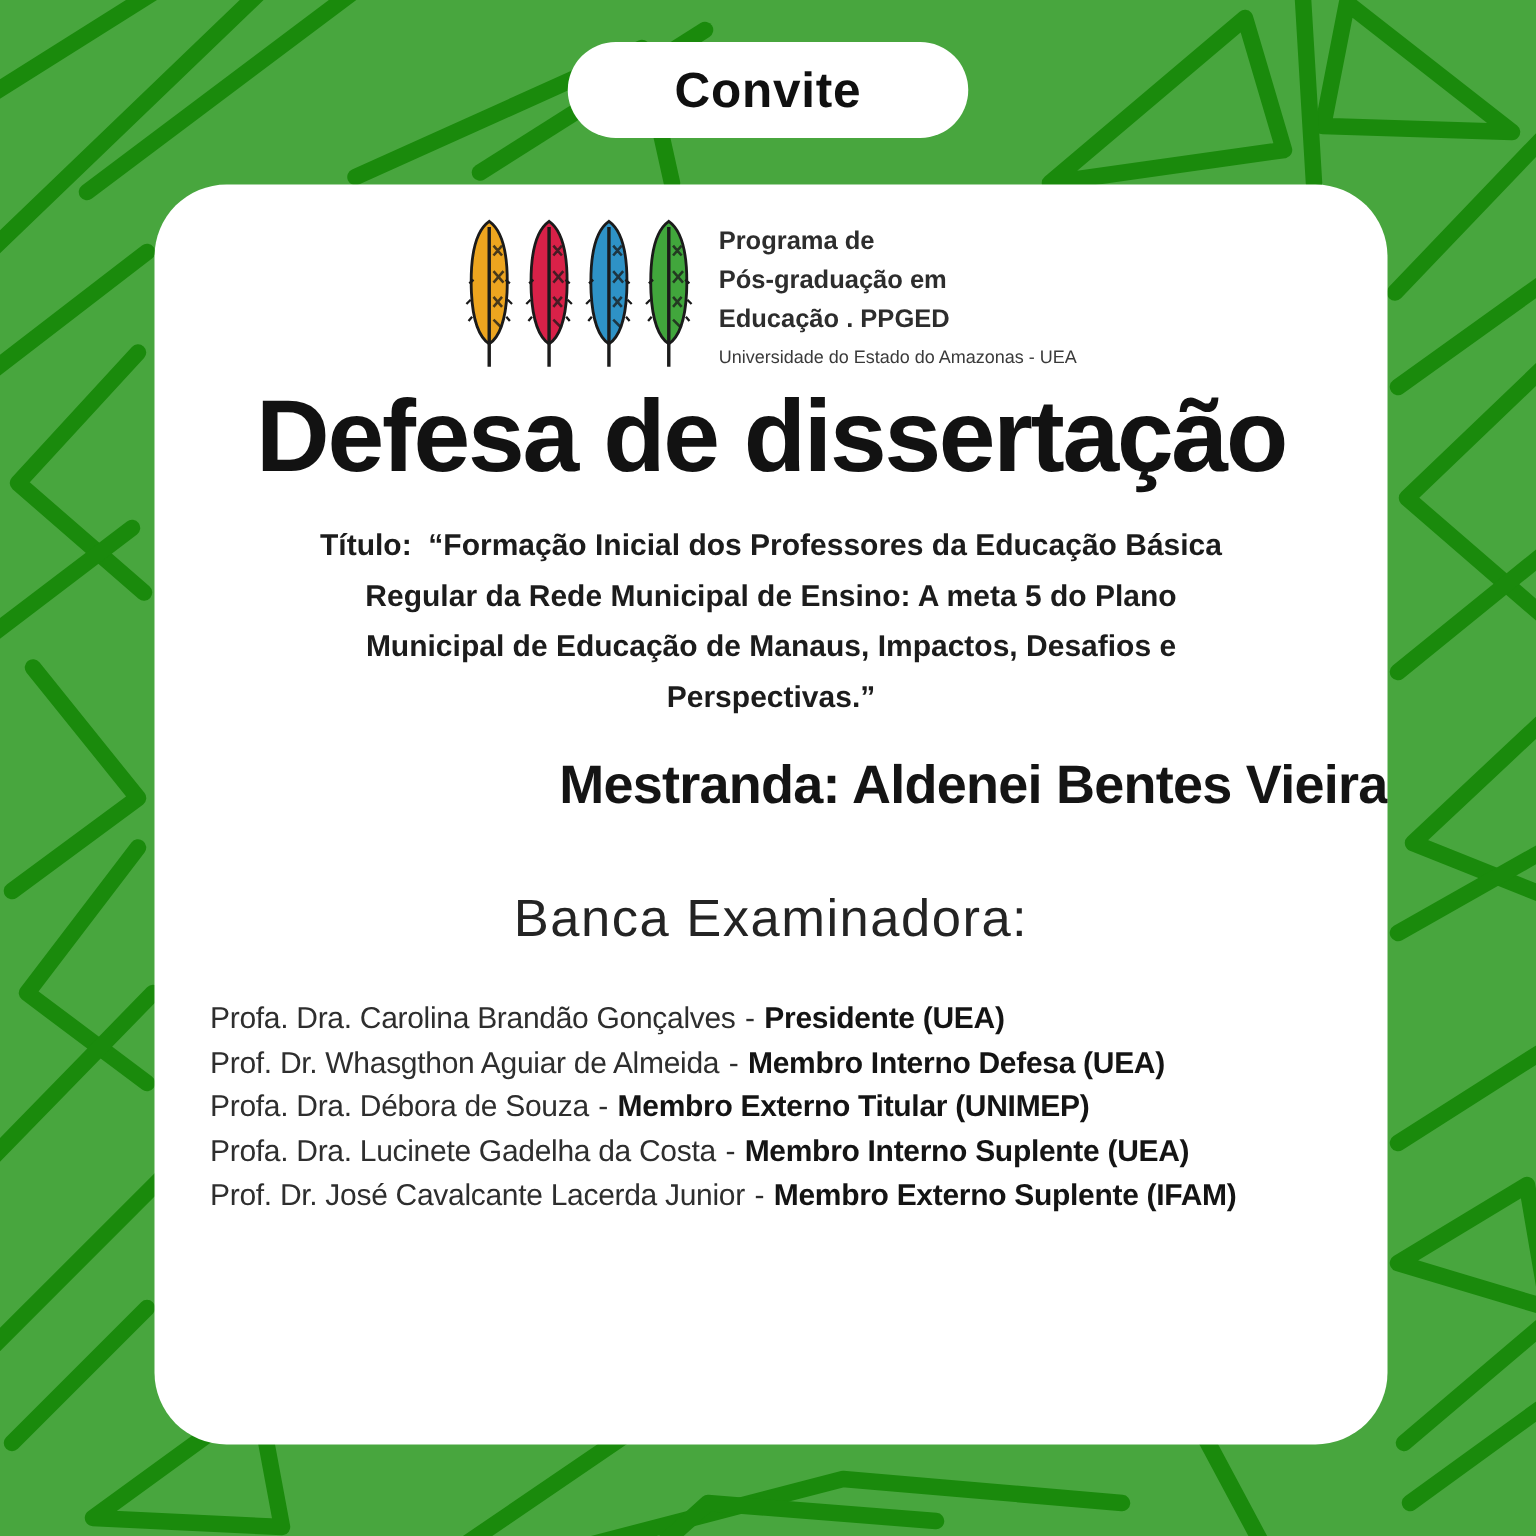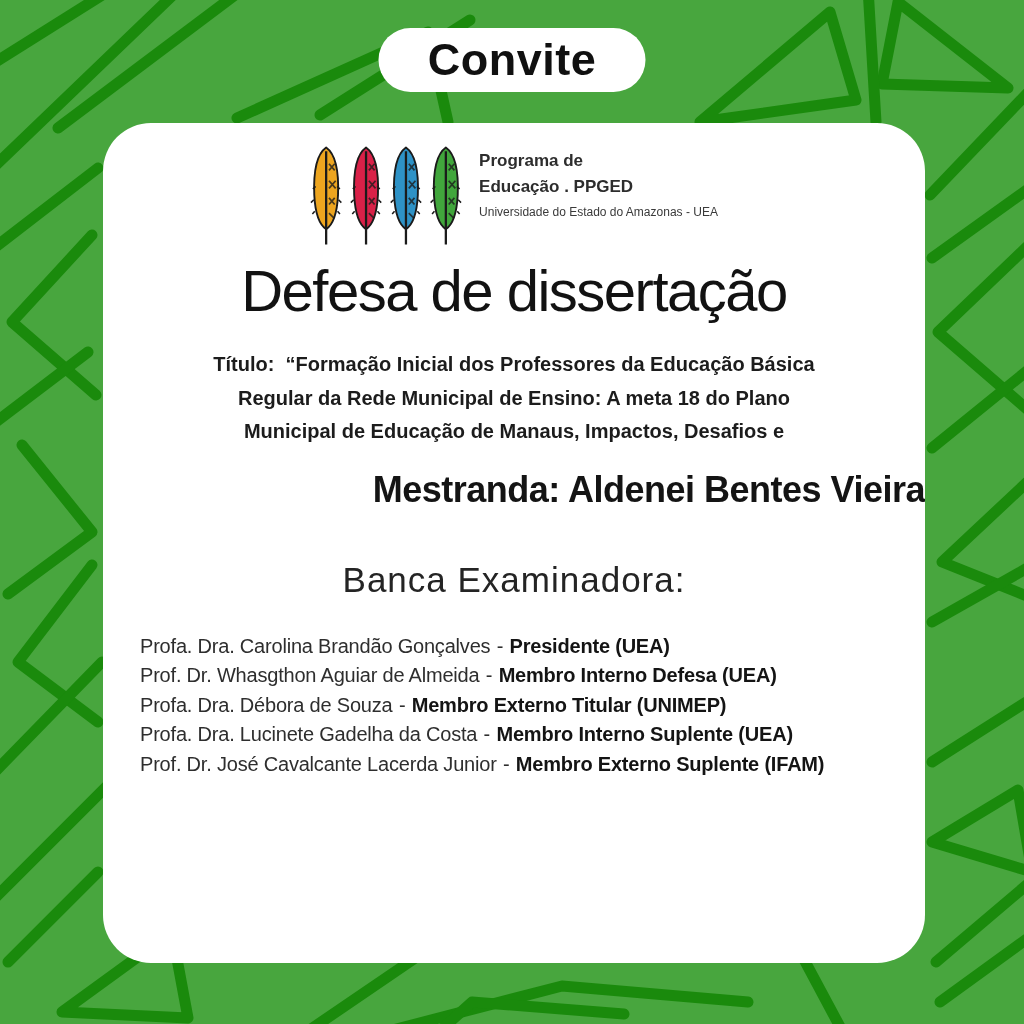--- a/index.html
+++ b/index.html
@@ -16,35 +16,35 @@
     color:var(--ink);
   }
   .stage{position:relative;width:1024px;height:1024px;overflow:hidden;background:var(--bg);}
   .doodle{position:absolute;inset:0;width:1024px;height:1024px;}
   .doodle path{stroke:var(--pattern);stroke-width:11;fill:none;stroke-linecap:round;stroke-linejoin:round;}
 
   .badge{
     position:absolute;top:28px;left:50%;transform:translateX(-50%);
     width:267px;height:64px;background:var(--card);border-radius:34px;
     display:flex;align-items:center;justify-content:center;
-    font-size:45px;font-weight:700;letter-spacing:0.5px;color:#101010;
+    font-size:33px;font-weight:700;letter-spacing:0.5px;color:#101010;
   }
 
   .card{
     position:absolute;left:103px;top:123px;width:822px;height:840px;
     background:var(--card);border-radius:48px;text-align:center;overflow:hidden;
   }
 
   .logo-row{margin-top:20px;display:flex;justify-content:center;align-items:flex-start;gap:17px;height:106px;}
   .feathers{width:152px;height:106px;flex:0 0 auto;}
   .logo-text{text-align:left;padding-top:5px;}
   .program-line{font-size:17px;line-height:26px;font-weight:700;color:#2d2d2d;white-space:pre;}
   .university{font-size:12px;line-height:14px;color:#3a3a3a;margin-top:5px;white-space:pre;}
 
-  .heading{margin-top:10px;font-size:58px;line-height:64px;font-weight:400;color:#121212;letter-spacing:-1.5px;}
+  .heading{margin-top:10px;font-size:68px;line-height:64px;font-weight:700;color:#121212;letter-spacing:-1.5px;}
 
   .thesis{margin-top:25px;font-size:20px;line-height:33.5px;font-weight:700;color:#1c1c1c;}
   .thesis-line{white-space:pre;}
 
   .student{margin-top:23px;font-size:36px;line-height:36px;font-weight:700;color:#141414;letter-spacing:-0.5px;text-align:right;}
 
   .banca-heading{margin-top:51px;font-size:35px;line-height:42px;font-weight:400;color:#242424;letter-spacing:1px;}
 
   .committee{margin-top:31px;text-align:left;padding-left:37px;}
   .member{font-size:20px;line-height:29.5px;color:#2e2e2e;font-weight:400;letter-spacing:-0.2px;white-space:pre;}
@@ -120,33 +120,35 @@
             <use href="#feather-shape"></use>
           </g>
         <g transform="translate(126,0)" style="color: rgb(65, 166, 60);">
             <use href="#feather-shape"></use>
           </g>
       </svg>
       <div class="logo-text">
         <div class="program-name">
 
         <div class="program-line">Programa de</div>
+            <div class="program-line">Pós-graduação em</div>
             <div class="program-line">Educação . PPGED</div>
           </div>
         <div class="university">Universidade do Estado do Amazonas - UEA</div>
       </div>
     </div>
 
     <h1 class="heading">Defesa de dissertação</h1>
 
     <div class="thesis">
 
     <div class="thesis-line">Título:  “Formação Inicial dos Professores da Educação Básica</div>
-        <div class="thesis-line">Regular da Rede Municipal de Ensino: A meta 18 do Plano</div>
+        <div class="thesis-line">Regular da Rede Municipal de Ensino: A meta 5 do Plano</div>
         <div class="thesis-line">Municipal de Educação de Manaus, Impactos, Desafios e</div>
+        <div class="thesis-line">Perspectivas.”</div>
       </div>
 
     <div class="student">Mestranda: Aldenei Bentes Vieira</div>
 
     <div class="banca-heading">Banca Examinadora:</div>
 
     <div class="committee">
 
         <div class="member"><span class="member-name">Profa. Dra. Carolina Brandão Gonçalves </span><span class="sep">- </span><strong class="member-role">Presidente (UEA)</strong></div>
 

